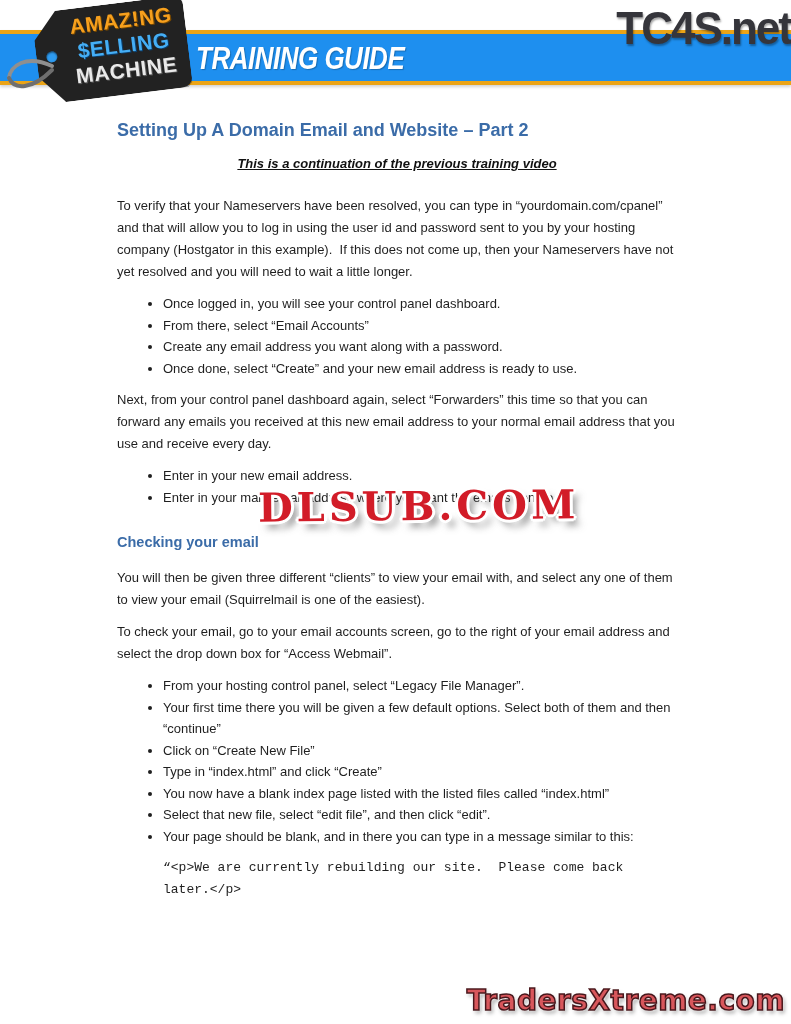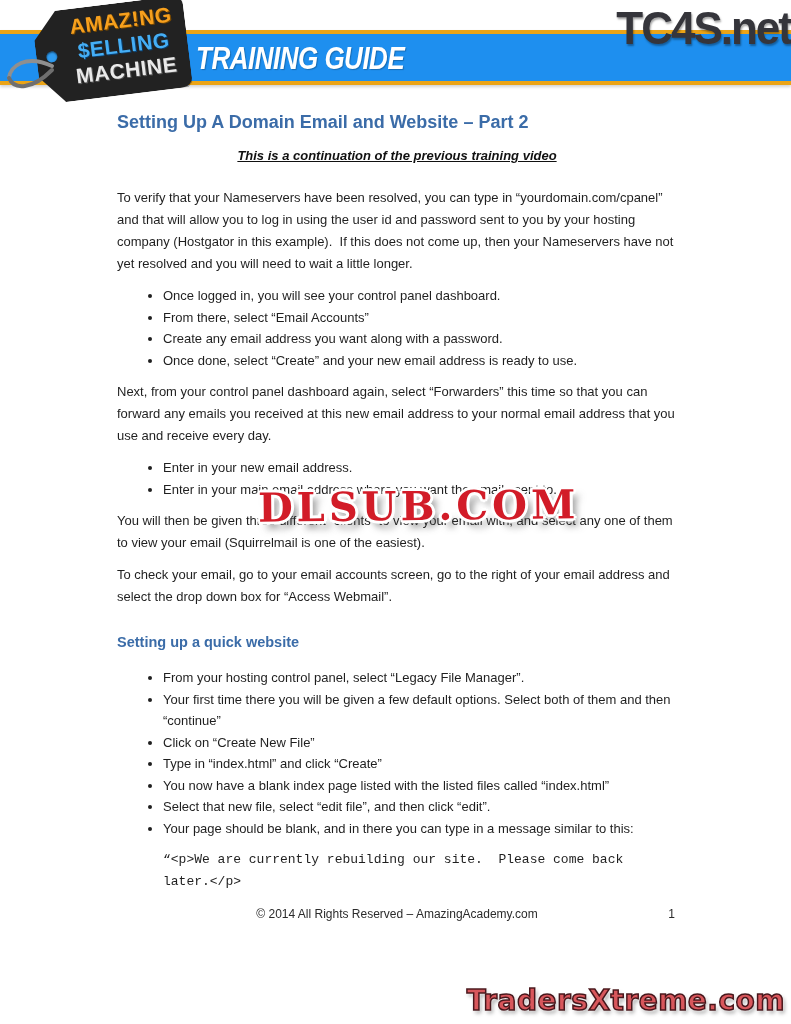--- a/index.html
+++ b/index.html
@@ -38,21 +38,21 @@
             color:#D21C28;
             text-shadow:-2px -2px 0 #fff,2px -2px 0 #fff,-2px 2px 0 #fff,2px 2px 0 #fff,
                         -3px 0 0 #fff,3px 0 0 #fff,0 -3px 0 #fff,0 3px 0 #fff,
                         6px 7px 7px rgba(70,70,70,0.55);}
   .wm-traders{position:absolute;right:6px;top:984px;z-index:8;
               font-family:"DejaVu Sans",sans-serif;font-weight:bold;font-size:28px;letter-spacing:0.5px;
               color:#D8575C;-webkit-text-stroke:1.5px #47161B;
               text-shadow:0 0 3px #fff,0 0 4px #fff,2px 3px 4px rgba(0,0,0,0.4);}
 
   
-  .content{position:absolute;left:117px;top:110px;width:560px;}
+  .content{position:absolute;left:117px;top:118px;width:560px;}
   .doc-title{font-size:18px;line-height:24px;color:#3B6CA8;font-weight:bold;margin:0 0 13px;}
   .doc-subtitle{text-align:center;font-weight:bold;font-style:italic;text-decoration:underline;
                 font-size:13px;line-height:18px;margin:0 0 22px;color:#111;}
   .sec-heading{font-size:14.5px;line-height:20px;color:#3B6CA8;font-weight:bold;margin:24px 0 15px;}
   .para{font-size:13px;line-height:22px;margin:0 0 10px;white-space:pre-wrap;}
   ul.bullets{margin:4px 0 10px;padding:0 0 0 46px;list-style:disc;}
   ul.bullets li{font-size:13px;line-height:21.5px;}
   .code-line{margin:10px 0 10px 46px;font-size:13px;line-height:22px;white-space:pre-wrap;font-family:Liberation Mono, monospace;}
   .footer-row{position:relative;margin-top:14px;text-align:center;font-size:12px;color:#2b2b2b;}
   .page-num{position:absolute;right:2px;top:0;}
@@ -93,34 +93,30 @@
       <li>From there, select “Email Accounts”</li>
       <li>Create any email address you want along with a password.</li>
       <li>Once done, select “Create” and your new email address is ready to use.</li>
     </ul>
     <p class="para">Next, from your control panel dashboard again, select “Forwarders” this time so that you can forward any emails you received at this new email address to your normal email address that you use and receive every day.</p>
     <ul class="bullets">
       <li>Enter in your new email address.</li>
       <li>Enter in your main email address where you want the emails sent to.</li>
     </ul>
 
+    <div class="sec-heading">Checking your email</div>
     <p class="para">You will then be given three different “clients” to view your email with, and select any one of them to view your email (Squirrelmail is one of the easiest).</p>
     <p class="para">To check your email, go to your email accounts screen, go to the right of your email address and select the drop down box for “Access Webmail”.</p>
 
-    <div class="sec-heading">Setting up a quick website</div>
     <ul class="bullets">
       <li>From your hosting control panel, select “Legacy File Manager”.</li>
       <li>Your first time there you will be given a few default options. Select both of them and then “continue”</li>
       <li>Click on “Create New File”</li>
       <li>Type in “index.html” and click “Create”</li>
       <li>You now have a blank index page listed with the listed files called “index.html”</li>
       <li>Select that new file, select “edit file”, and then click “edit”.</li>
       <li>Your page should be blank, and in there you can type in a message similar to this:</li>
     </ul>
     <div class="code-line">“&lt;p&gt;We are currently rebuilding our site.  Please come back later.&lt;/p&gt;</div>
 
-    <div class="footer-row">
-      <span>© 2014 All Rights Reserved – AmazingAcademy.com</span>
-      <span class="page-num">1</span>
-    </div>
 
   </div>
 </div>
 
 </body></html>

